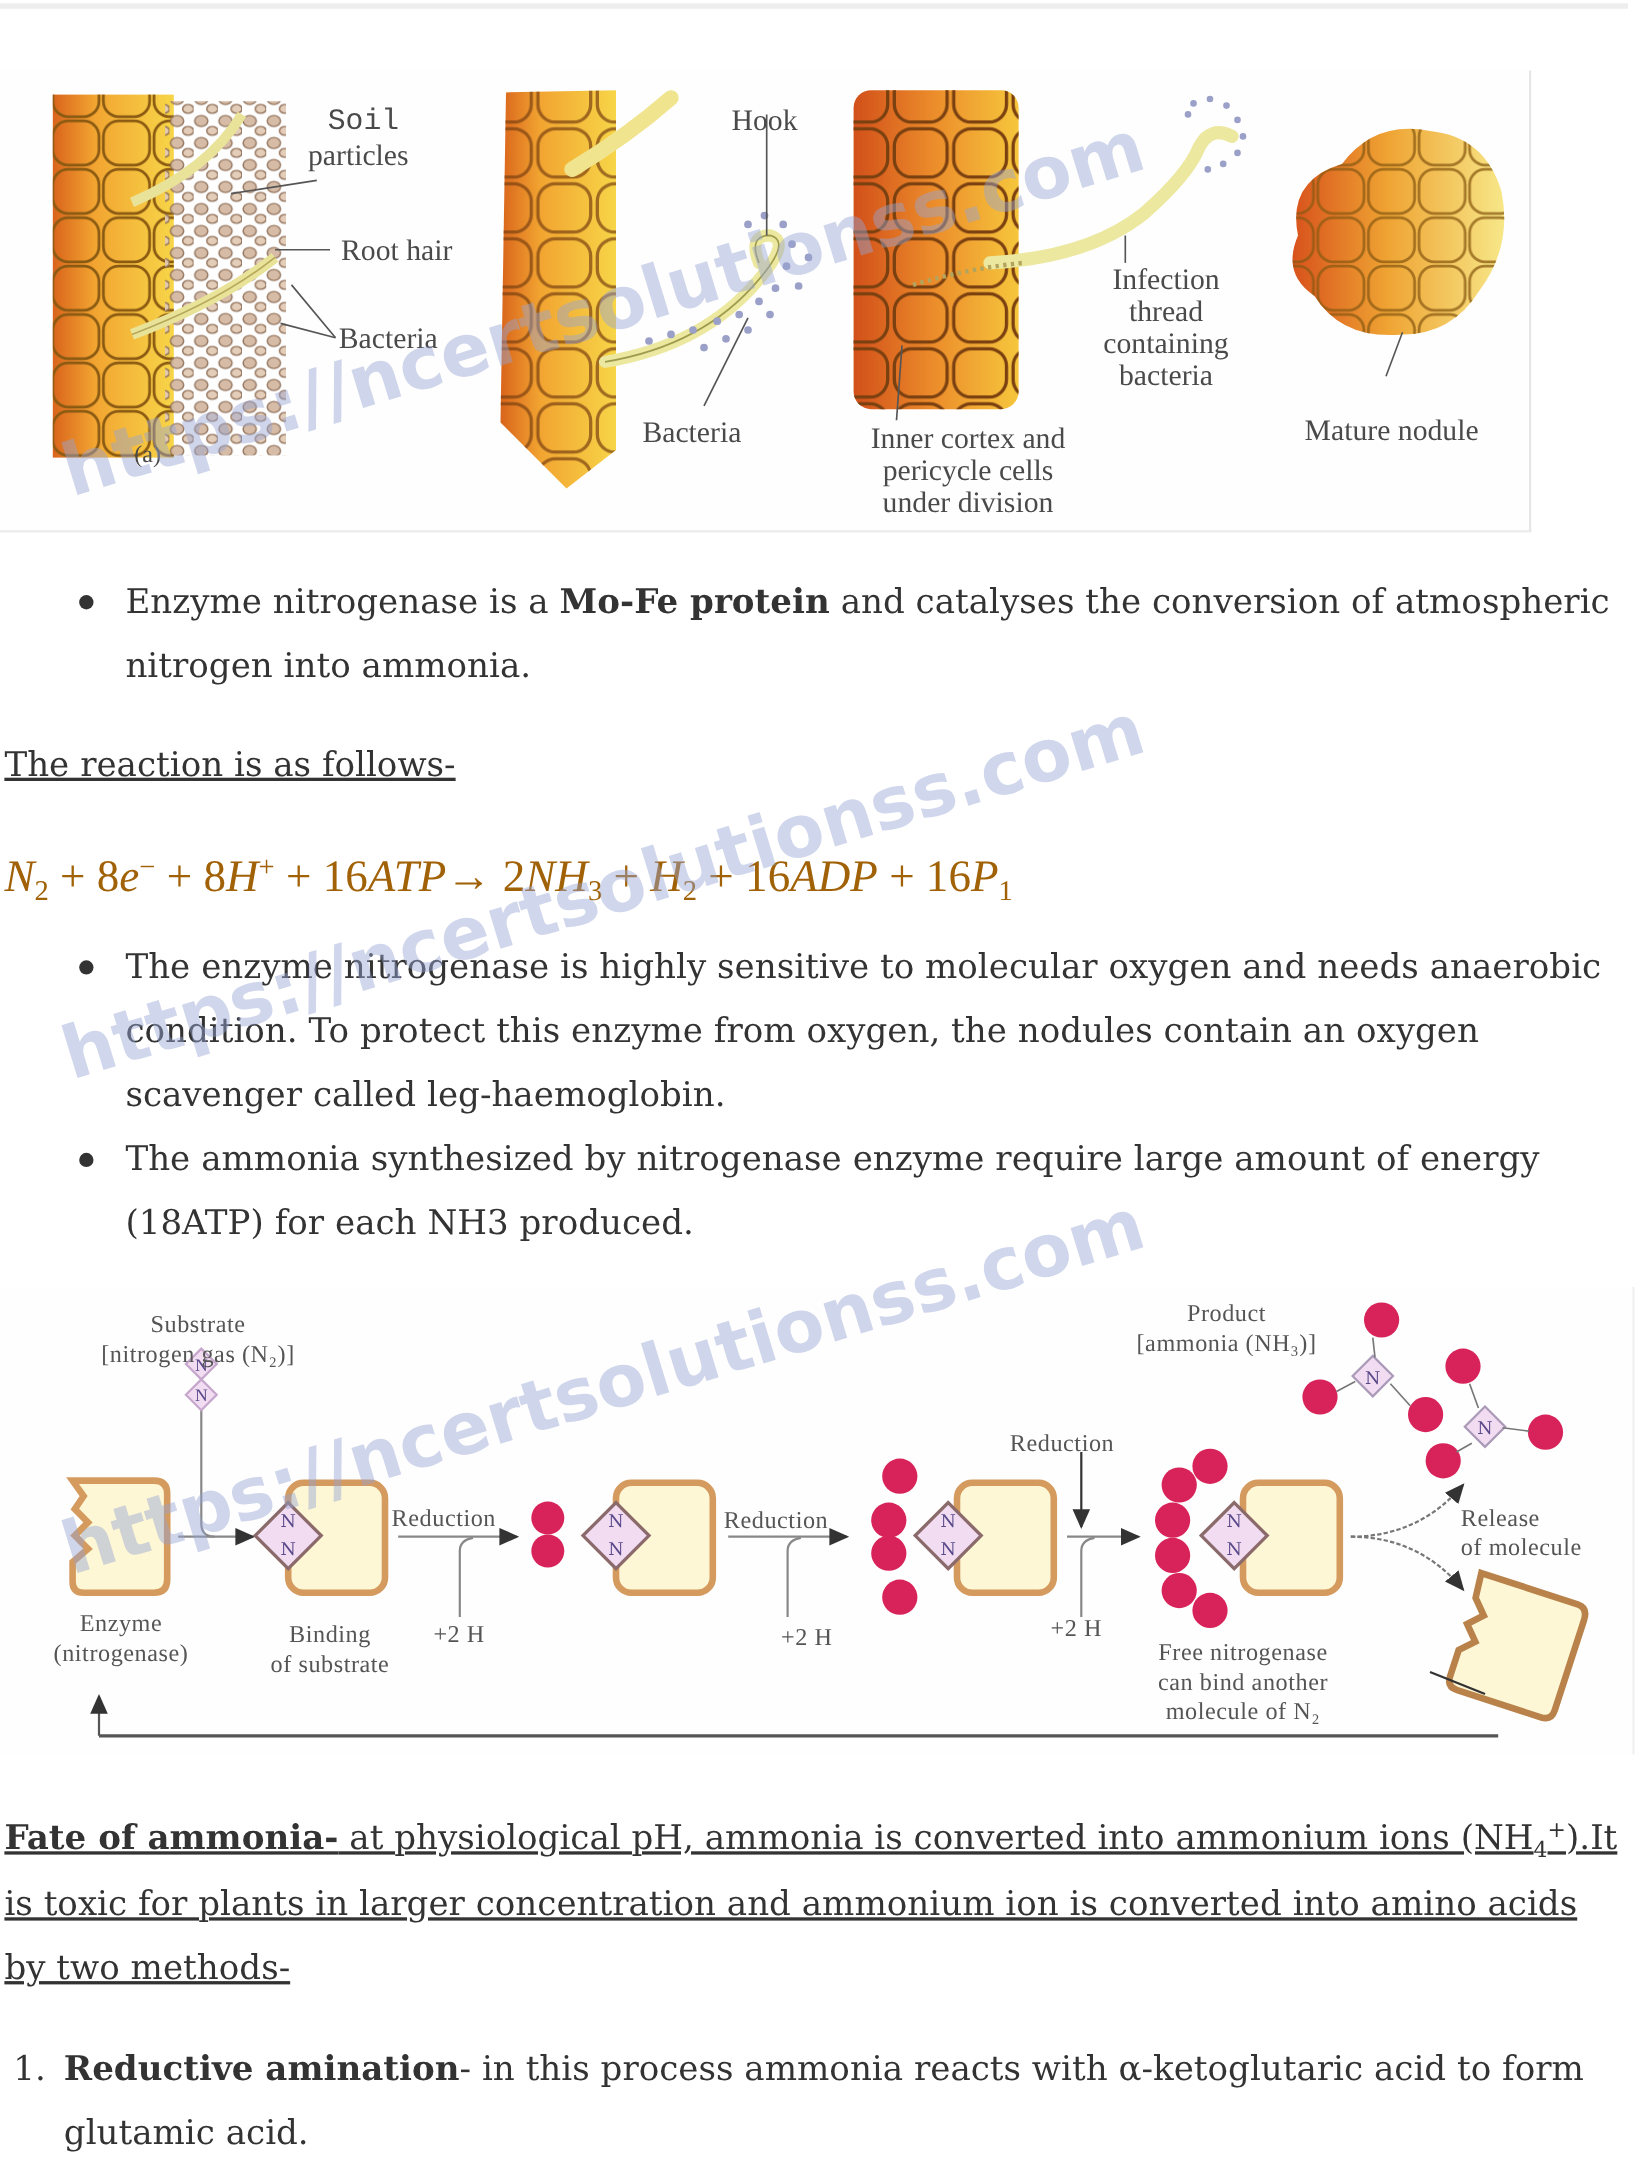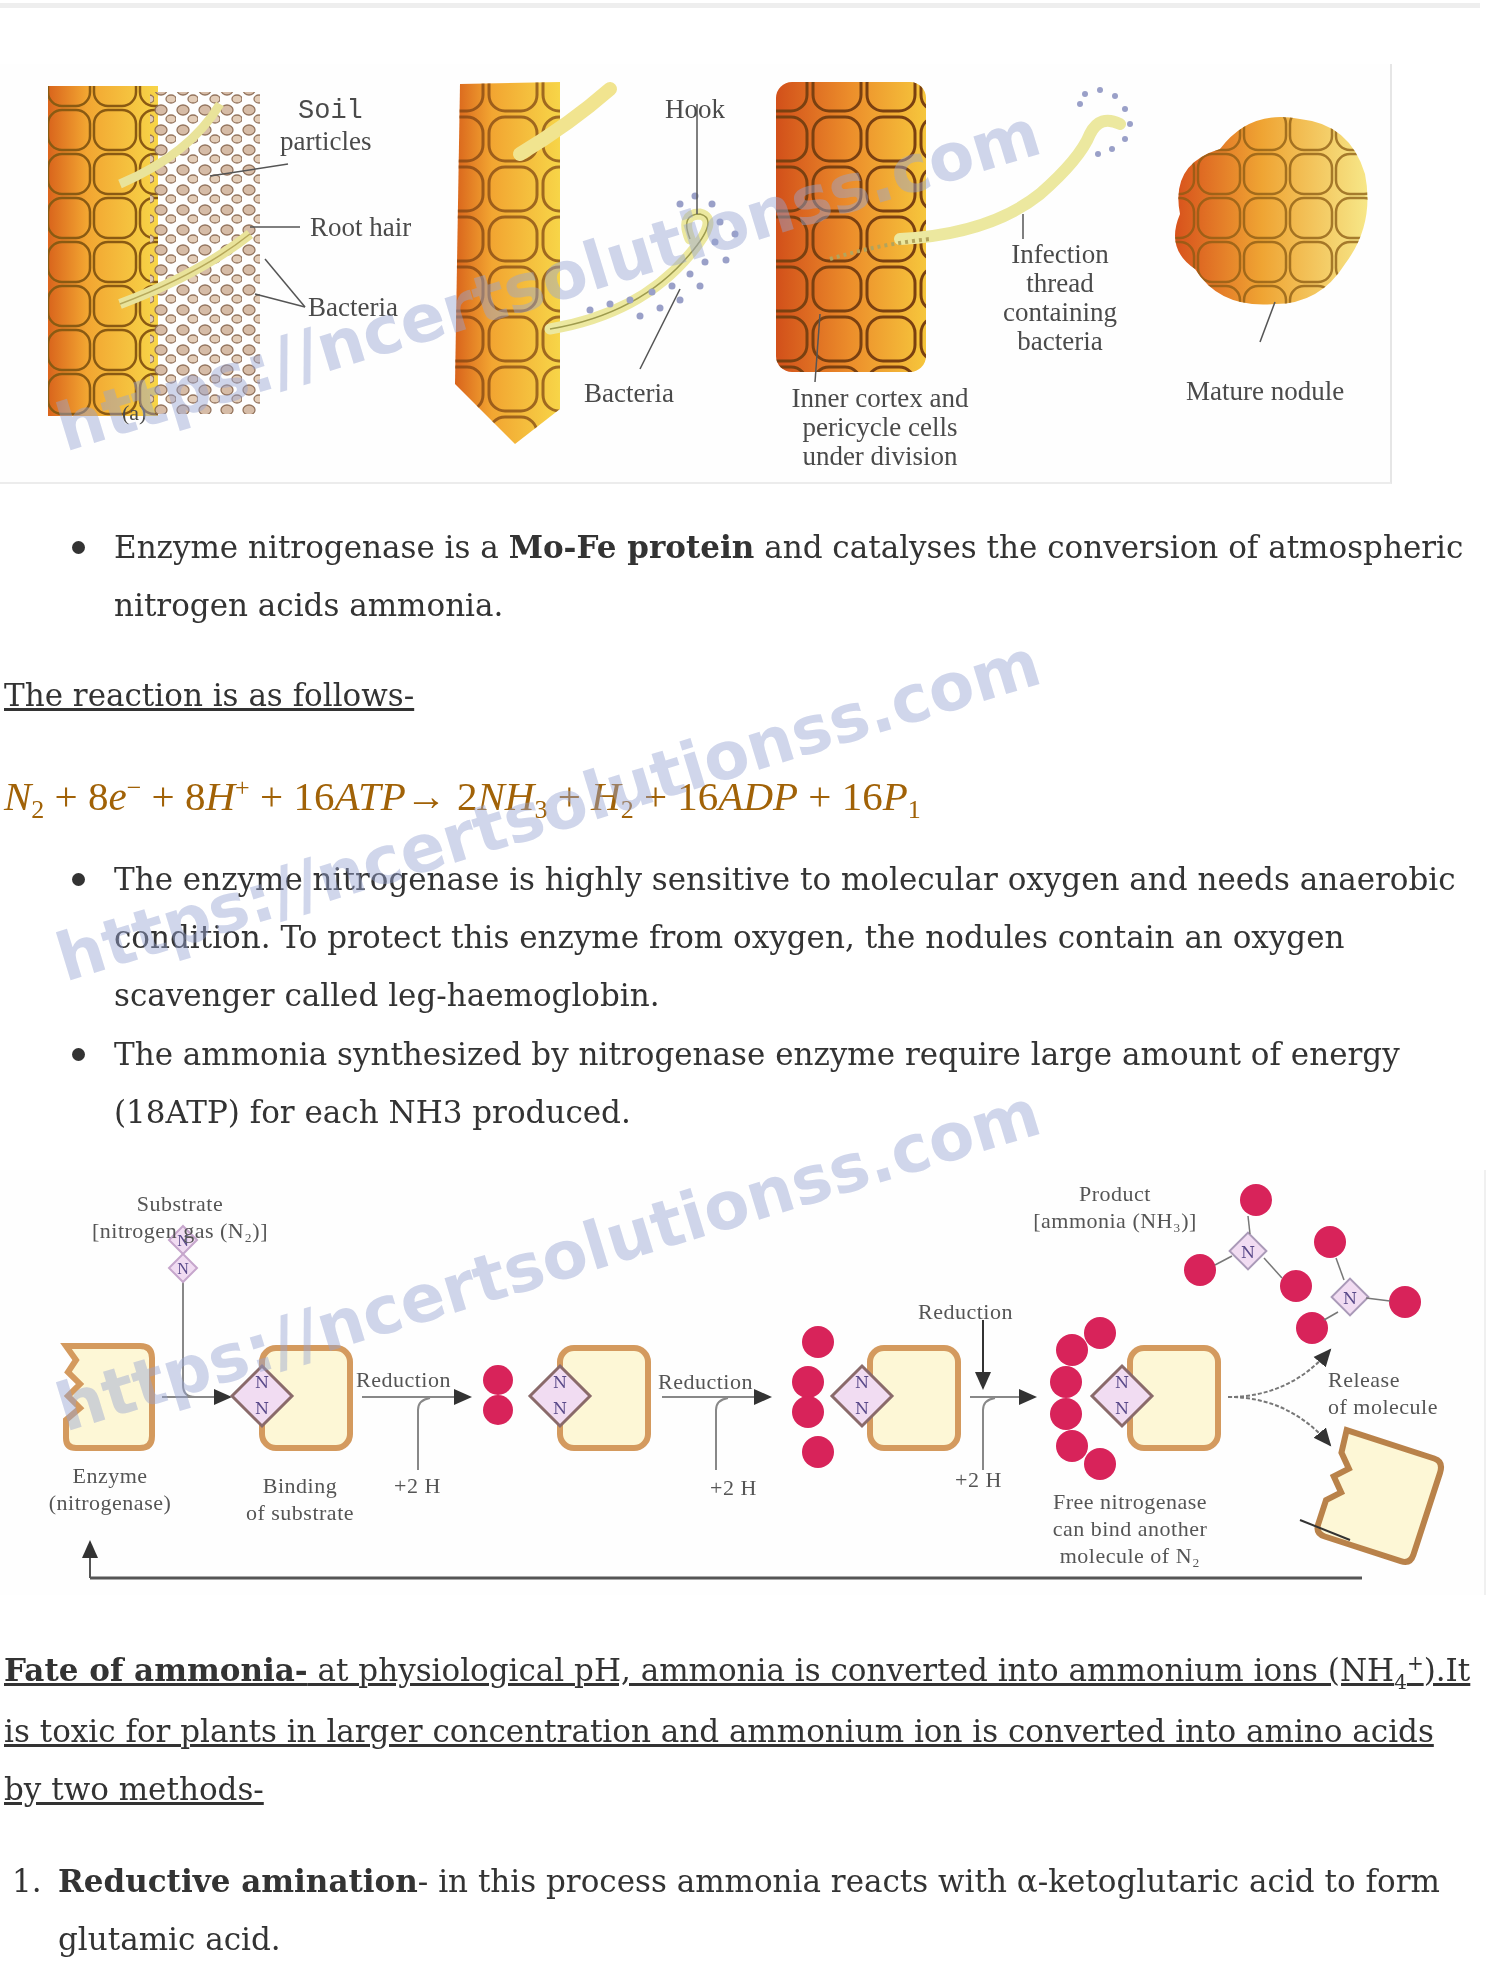--- a/index.html
+++ b/index.html
@@ -148,21 +148,21 @@
     <div>under division</div>
   </div>
   <div class="lbl" style="left:1186px;top:312px;">Mature nodule</div>
 </div>
 
 <div>
   <div class="dot" style="left:72px;top:541px;"></div>
   <div class="bullet-item" style="top:518px;">
     <span>Enzyme nitrogenase is a </span><b>Mo-Fe protein</b><span> and catalyses the conversion of atmospheric</span>
   </div>
-  <div class="bullet-item" style="top:576px;">nitrogen acids ammonia.</div>
+  <div class="bullet-item" style="top:576px;">nitrogen into ammonia.</div>
 </div>
 
 <div class="para" style="top:666px;">The reaction is as follows-</div>
 
 <div class="eq">
   <i>N</i><sub>2</sub>
   <span>+ 8</span><i>e</i><sup>−</sup>
   <span>+ 8</span><i>H</i><sup>+</sup>
   <span>+ 16</span><i>ATP</i><span>→ 2</span><i>NH</i><sub>3</sub>
   <span>+</span> <i>H</i><sub>2</sub>

